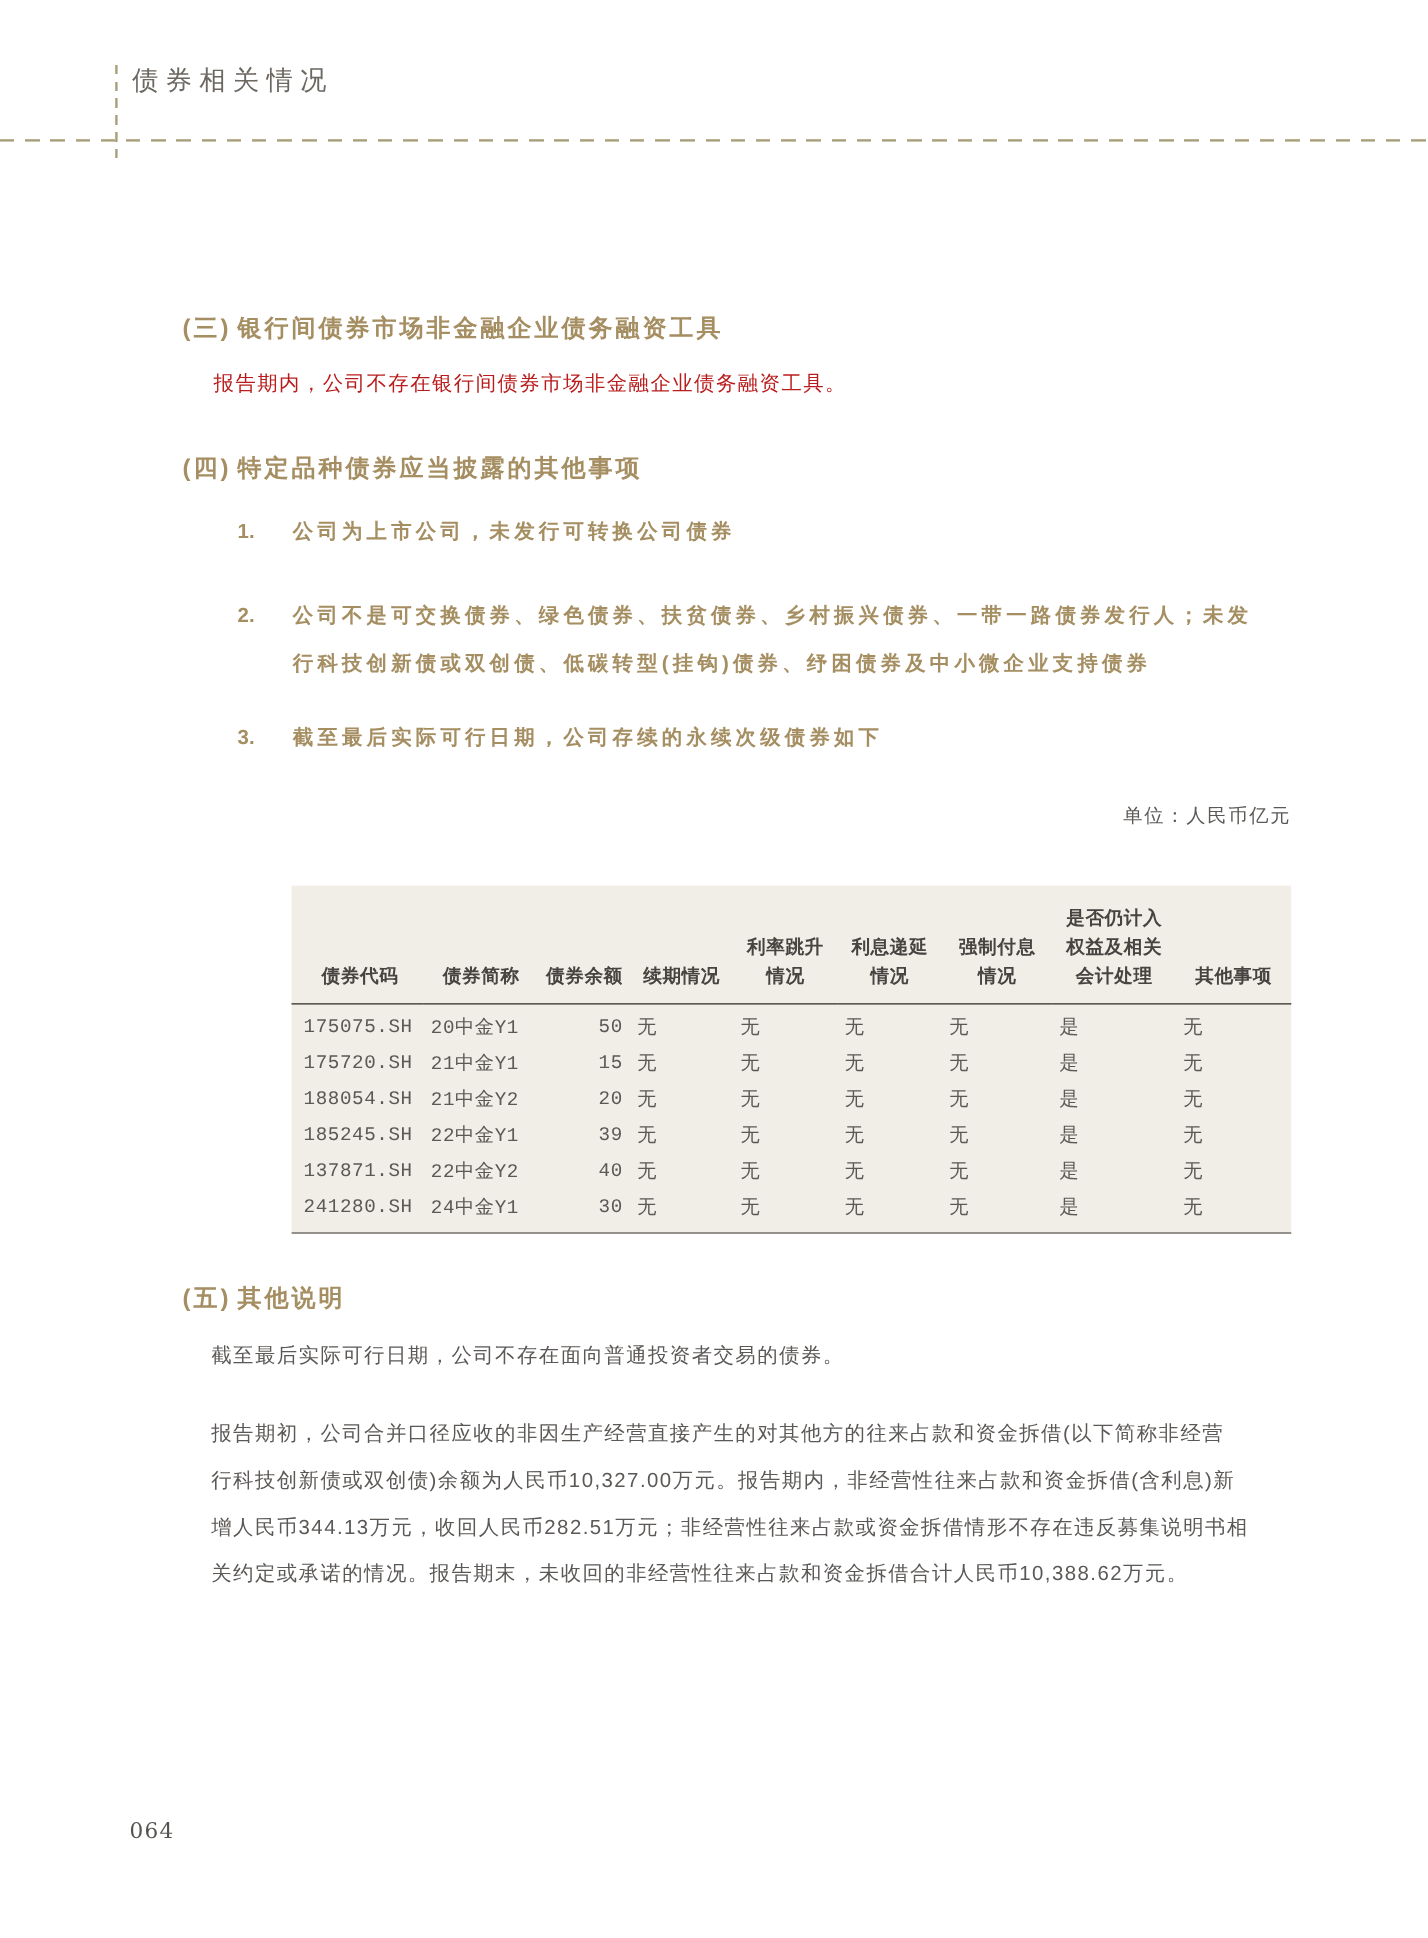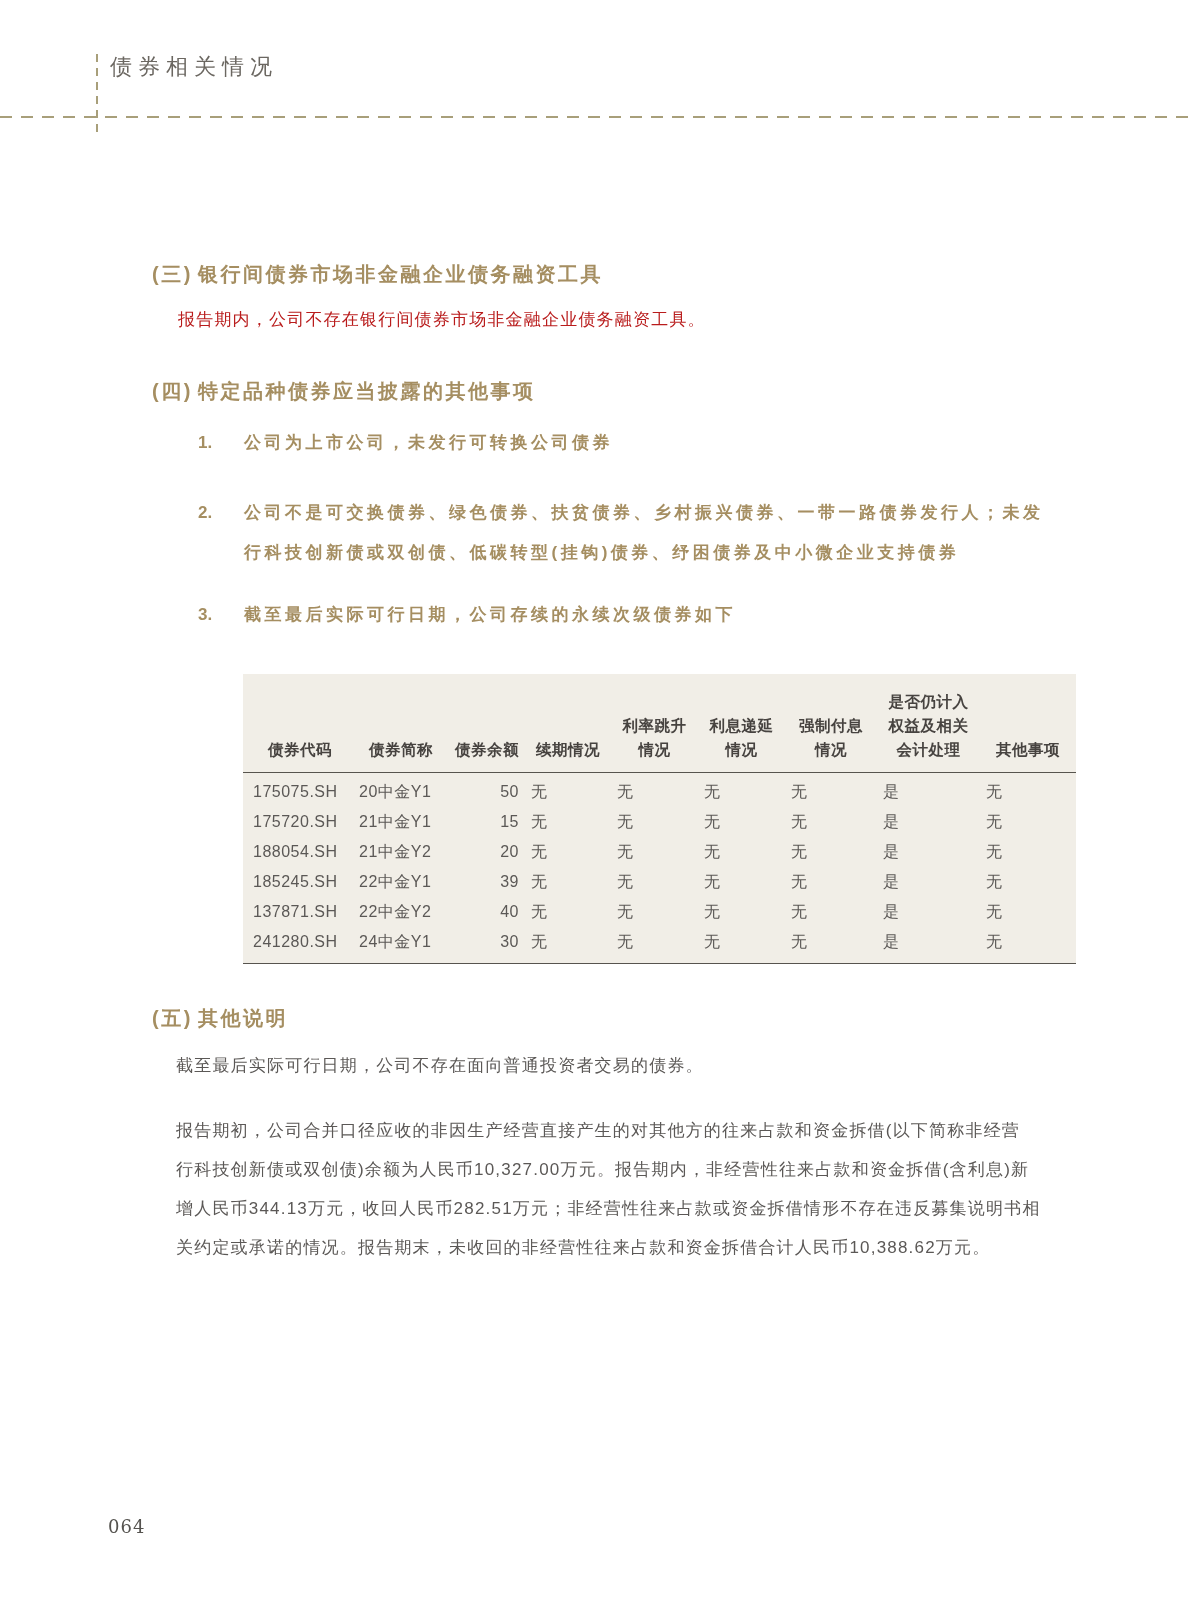--- a/index.html
+++ b/index.html
@@ -114,20 +114,21 @@
     padding: 16px 6px 10px 6px;
     border-bottom: 1px solid #57544e;
   }
   td {
     font-size: 16px;
     color: #5b5856;
     letter-spacing: 0.5px;
     padding: 0 6px;
     height: 30px;
     white-space: nowrap;
+    font-family: Liberation Mono, monospace;
   }
   th.c-code, td.c-code { padding-left: 10px; }
   th.c-balance, td.c-balance { text-align: right; padding-right: 6px; }
   tbody tr:first-child td { padding-top: 4px; }
 
   
   .para {
     margin-left: 24px;
     font-size: 17px;
     letter-spacing: 1.2px;
@@ -180,20 +181,21 @@
       <span class="item-num">2.</span>
       <span class="item-text">公司不是可交换债券、绿色债券、扶贫债券、乡村振兴债券、一带一路债券发行人；未发
 行科技创新债或双创债、低碳转型(挂钩)债券、纾困债券及中小微企业支持债券</span>
     </div>
 
     <div class="num-item item3">
       <span class="item-num">3.</span>
       <span class="item-text">截至最后实际可行日期，公司存续的永续次级债券如下</span>
     </div>
 
+    <div class="unit-note">单位：人民币亿元</div>
 
     <div class="table-wrap">
       <table>
         <colgroup>
           <col style="width:110px">
             <col style="width:96px">
             <col style="width:76px">
           <col style="width:86px">
             <col style="width:87px">
             <col style="width:87px">

